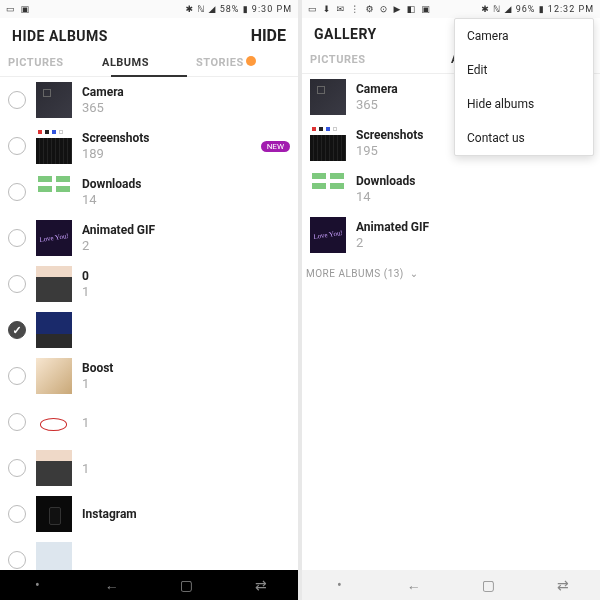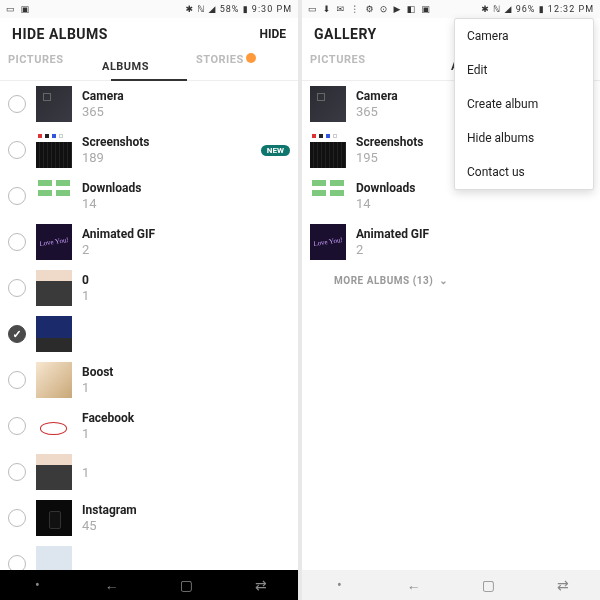--- a/index.html
+++ b/index.html
@@ -38,40 +38,40 @@
     justify-content: space-between;
     padding: 8px 12px 4px 12px;
   }
   .header-title {
     font-size: 14px;
     font-weight: 700;
     letter-spacing: 0.5px;
     color: #222;
   }
   .hide-action {
-    font-size: 12px;
+    font-size: 16px;
     font-weight: 700;
     color: #222;
   }
   .tabs {
     display: flex;
     padding: 0 8px;
     border-bottom: 1px solid #eee;
   }
   .tab {
     flex:1;
     text-align: left;
     font-size: 11px;
     font-weight: 700;
     color: #bbb;
     padding: 7px 0;
     position: relative;
     letter-spacing: 0.5px;
   }
-  .tab.active { color: #333; margin-top: 7px; }
+  .tab.active { color: #333; }
   .tab.active::after {
     content:"";
     position:absolute;
     left:10%; right:10%; bottom:-1px;
     height:2px; background:#333;
   }
   .tab .badge {
     display:inline-block;
     width:10px; height:10px;
     border-radius:50%;
@@ -121,32 +121,32 @@
     color:#222;
     white-space:nowrap; overflow:hidden; text-overflow:ellipsis;
   }
   .count {
     font-size:13px;
     color:#aaa;
     margin-top:1px;
   }
   .pill {
     font-size:8px;
-    font-weight:700;
+    font-weight:400;
     color:#fff;
-    background:#0f766e;
+    background:#a21caf;
     border-radius:8px;
     padding:1px 6px;
     margin-left:24px;
   }
   .more-row {
     font-size:10px;
-    font-weight:700;
+    font-weight:400;
     color:#999;
-    padding:10px 32px;
+    padding:10px 4px;
     letter-spacing:0.5px;
   }
   .more-row .chev { margin-left:6px; }
   .navbar {
     height:30px;
     display:flex;
     align-items:center;
     justify-content:space-around;
     color:#888;
     font-size:14px;
@@ -272,37 +272,35 @@
         <div class="thumb t-boost"></div>
         <div class="rowtext">
           <div class="name">Boost</div>
           <div class="count">1</div>
         </div>
       </div>
       <div class="row">
         <div class="check"></div>
         <div class="thumb t-fb"></div>
         <div class="rowtext">
-          <div class="name">Facebook</div>
           <div class="count">1</div>
         </div>
       </div>
       <div class="row">
         <div class="check"></div>
         <div class="thumb t-face"></div>
         <div class="rowtext">
           <div class="count">1</div>
         </div>
       </div>
       <div class="row">
         <div class="check"></div>
         <div class="thumb t-ig"></div>
         <div class="rowtext">
           <div class="name">Instagram</div>
-          <div class="count">45</div>
         </div>
       </div>
       <div class="row">
         <div class="check"></div>
         <div class="thumb t-msg"></div>
       </div>
     </div>
   <div class="navbar dark">
     <span class="nav-btn">•</span>
     <span class="nav-btn">←</span>
@@ -366,17 +364,16 @@
   <div class="navbar light">
     <span class="nav-btn">•</span>
     <span class="nav-btn">←</span>
     <span class="nav-btn">▢</span>
     <span class="nav-btn">⇄</span>
   </div>
 
   <div class="menu" id="overflow-menu">
       <div class="menu-item">Camera</div>
       <div class="menu-item">Edit</div>
-      <div class="menu-item">Create album</div>
       <div class="menu-item">Hide albums</div>
       <div class="menu-item">Contact us</div>
     </div>
 </div>
 
 </body></html>

